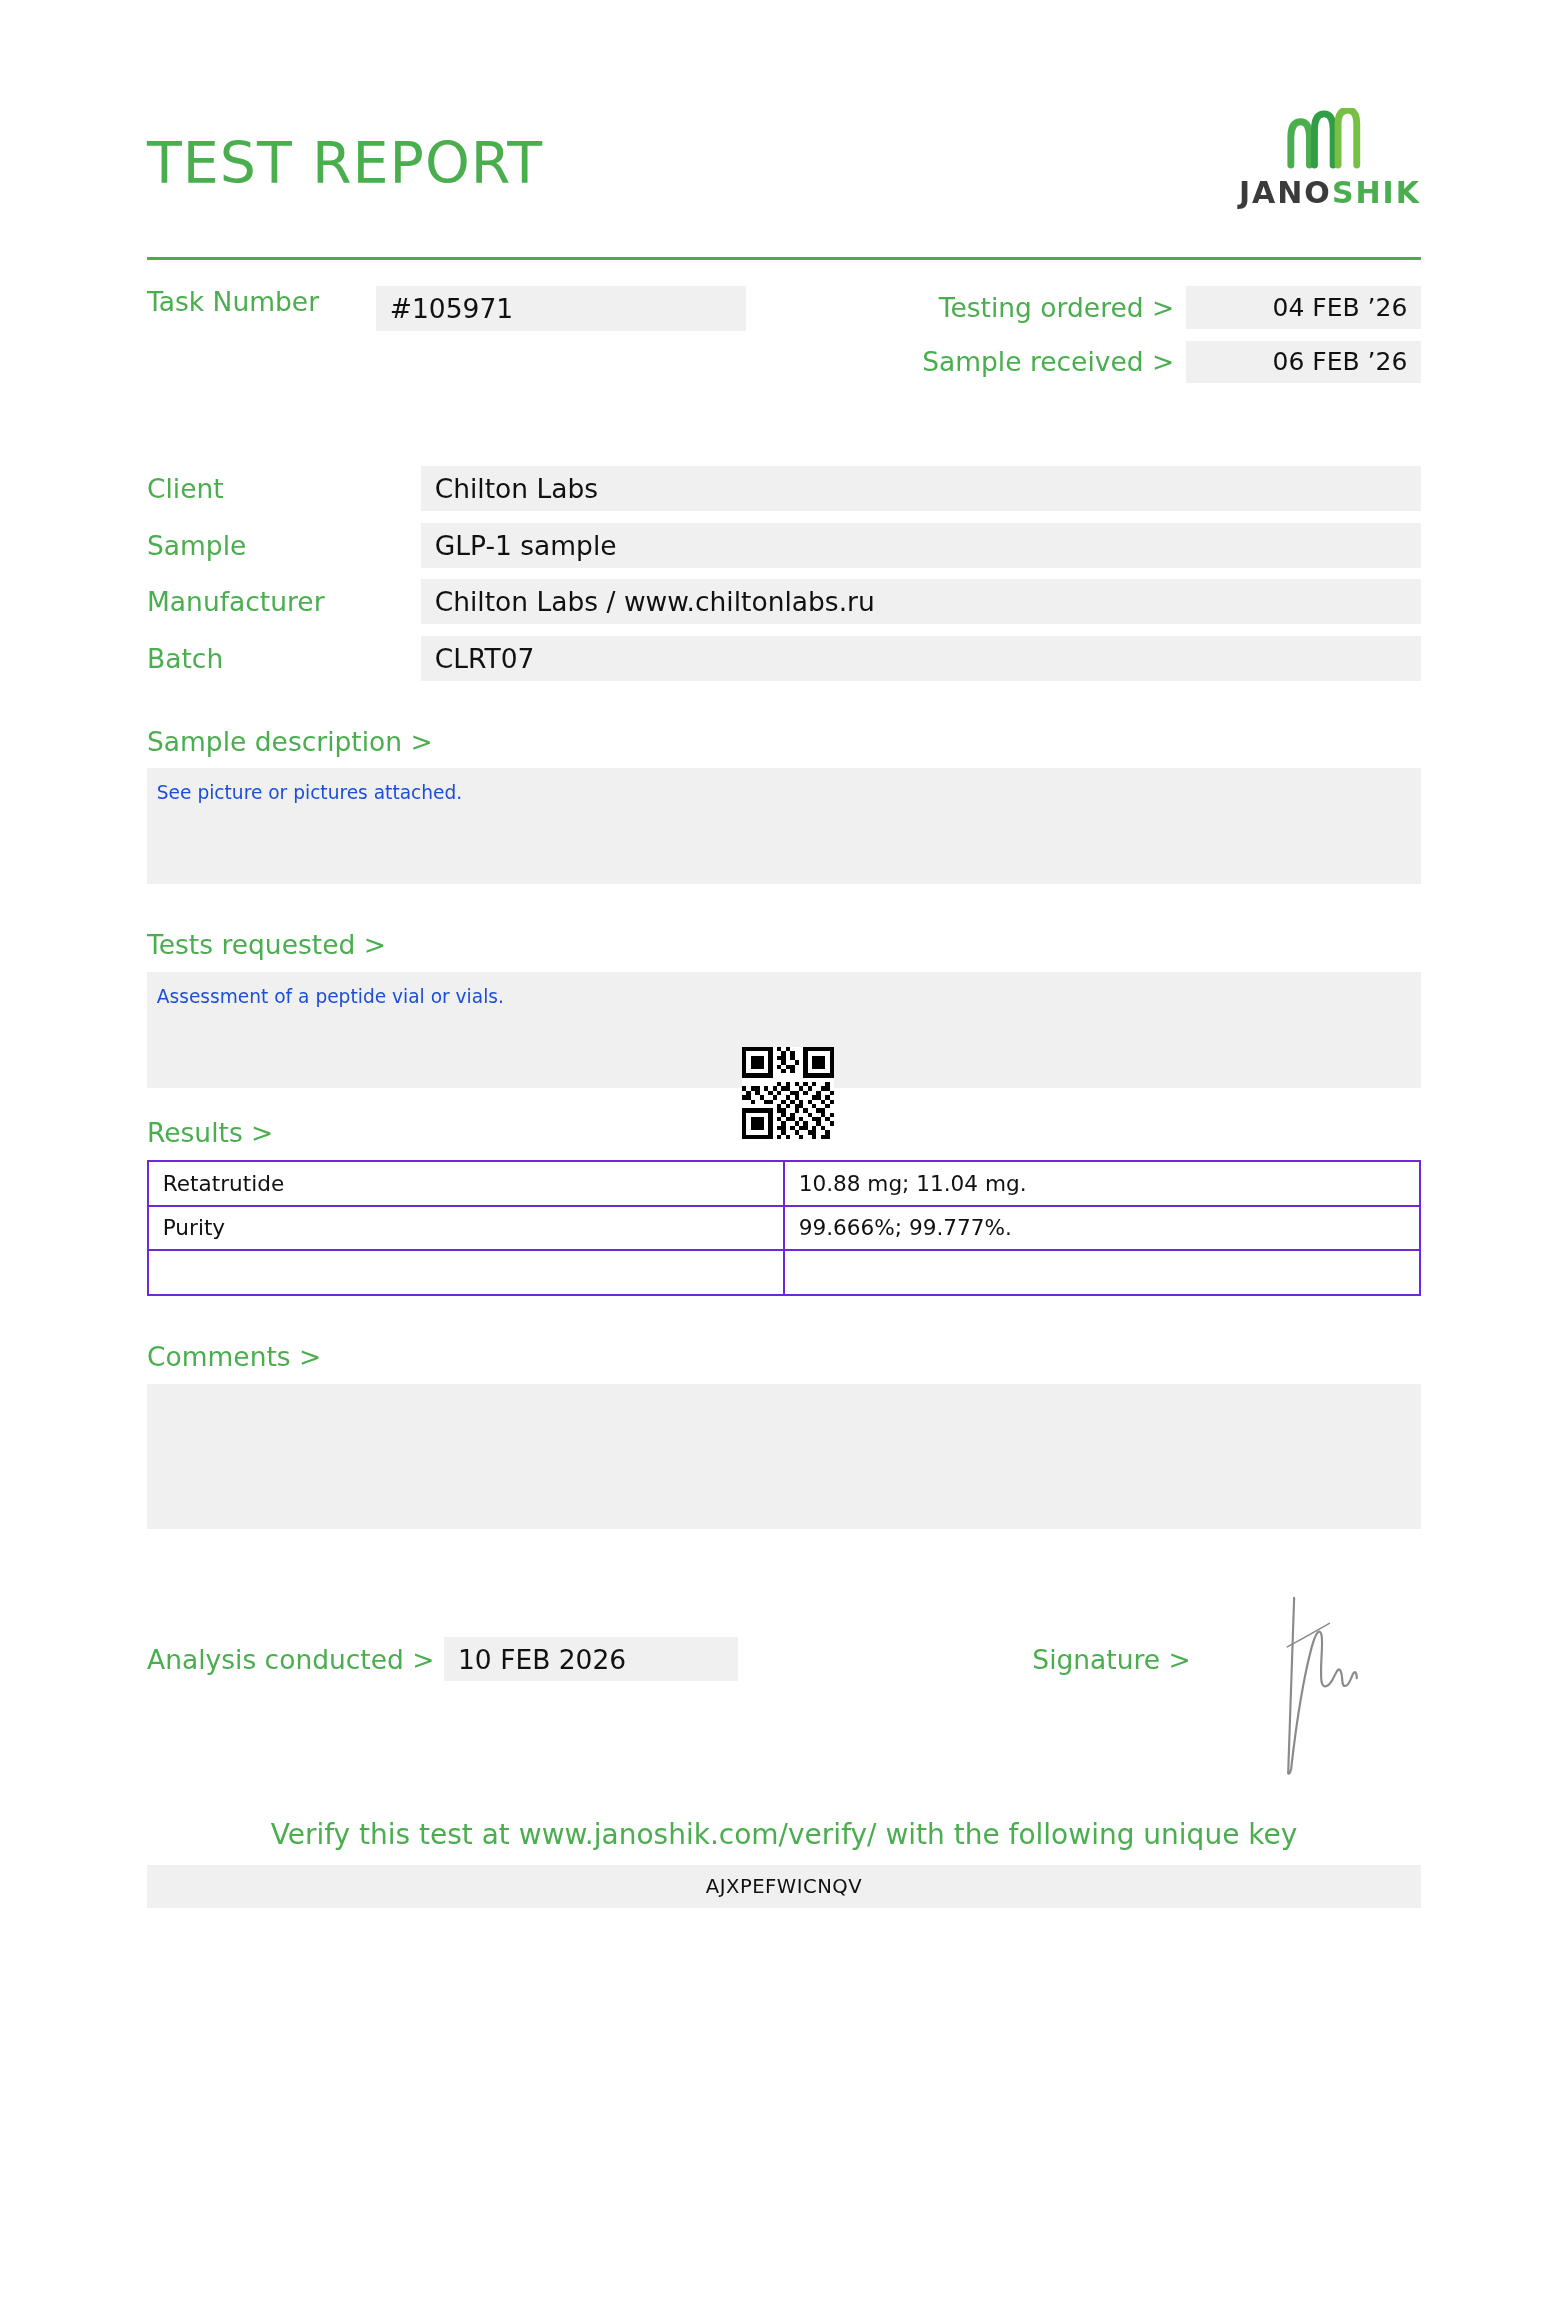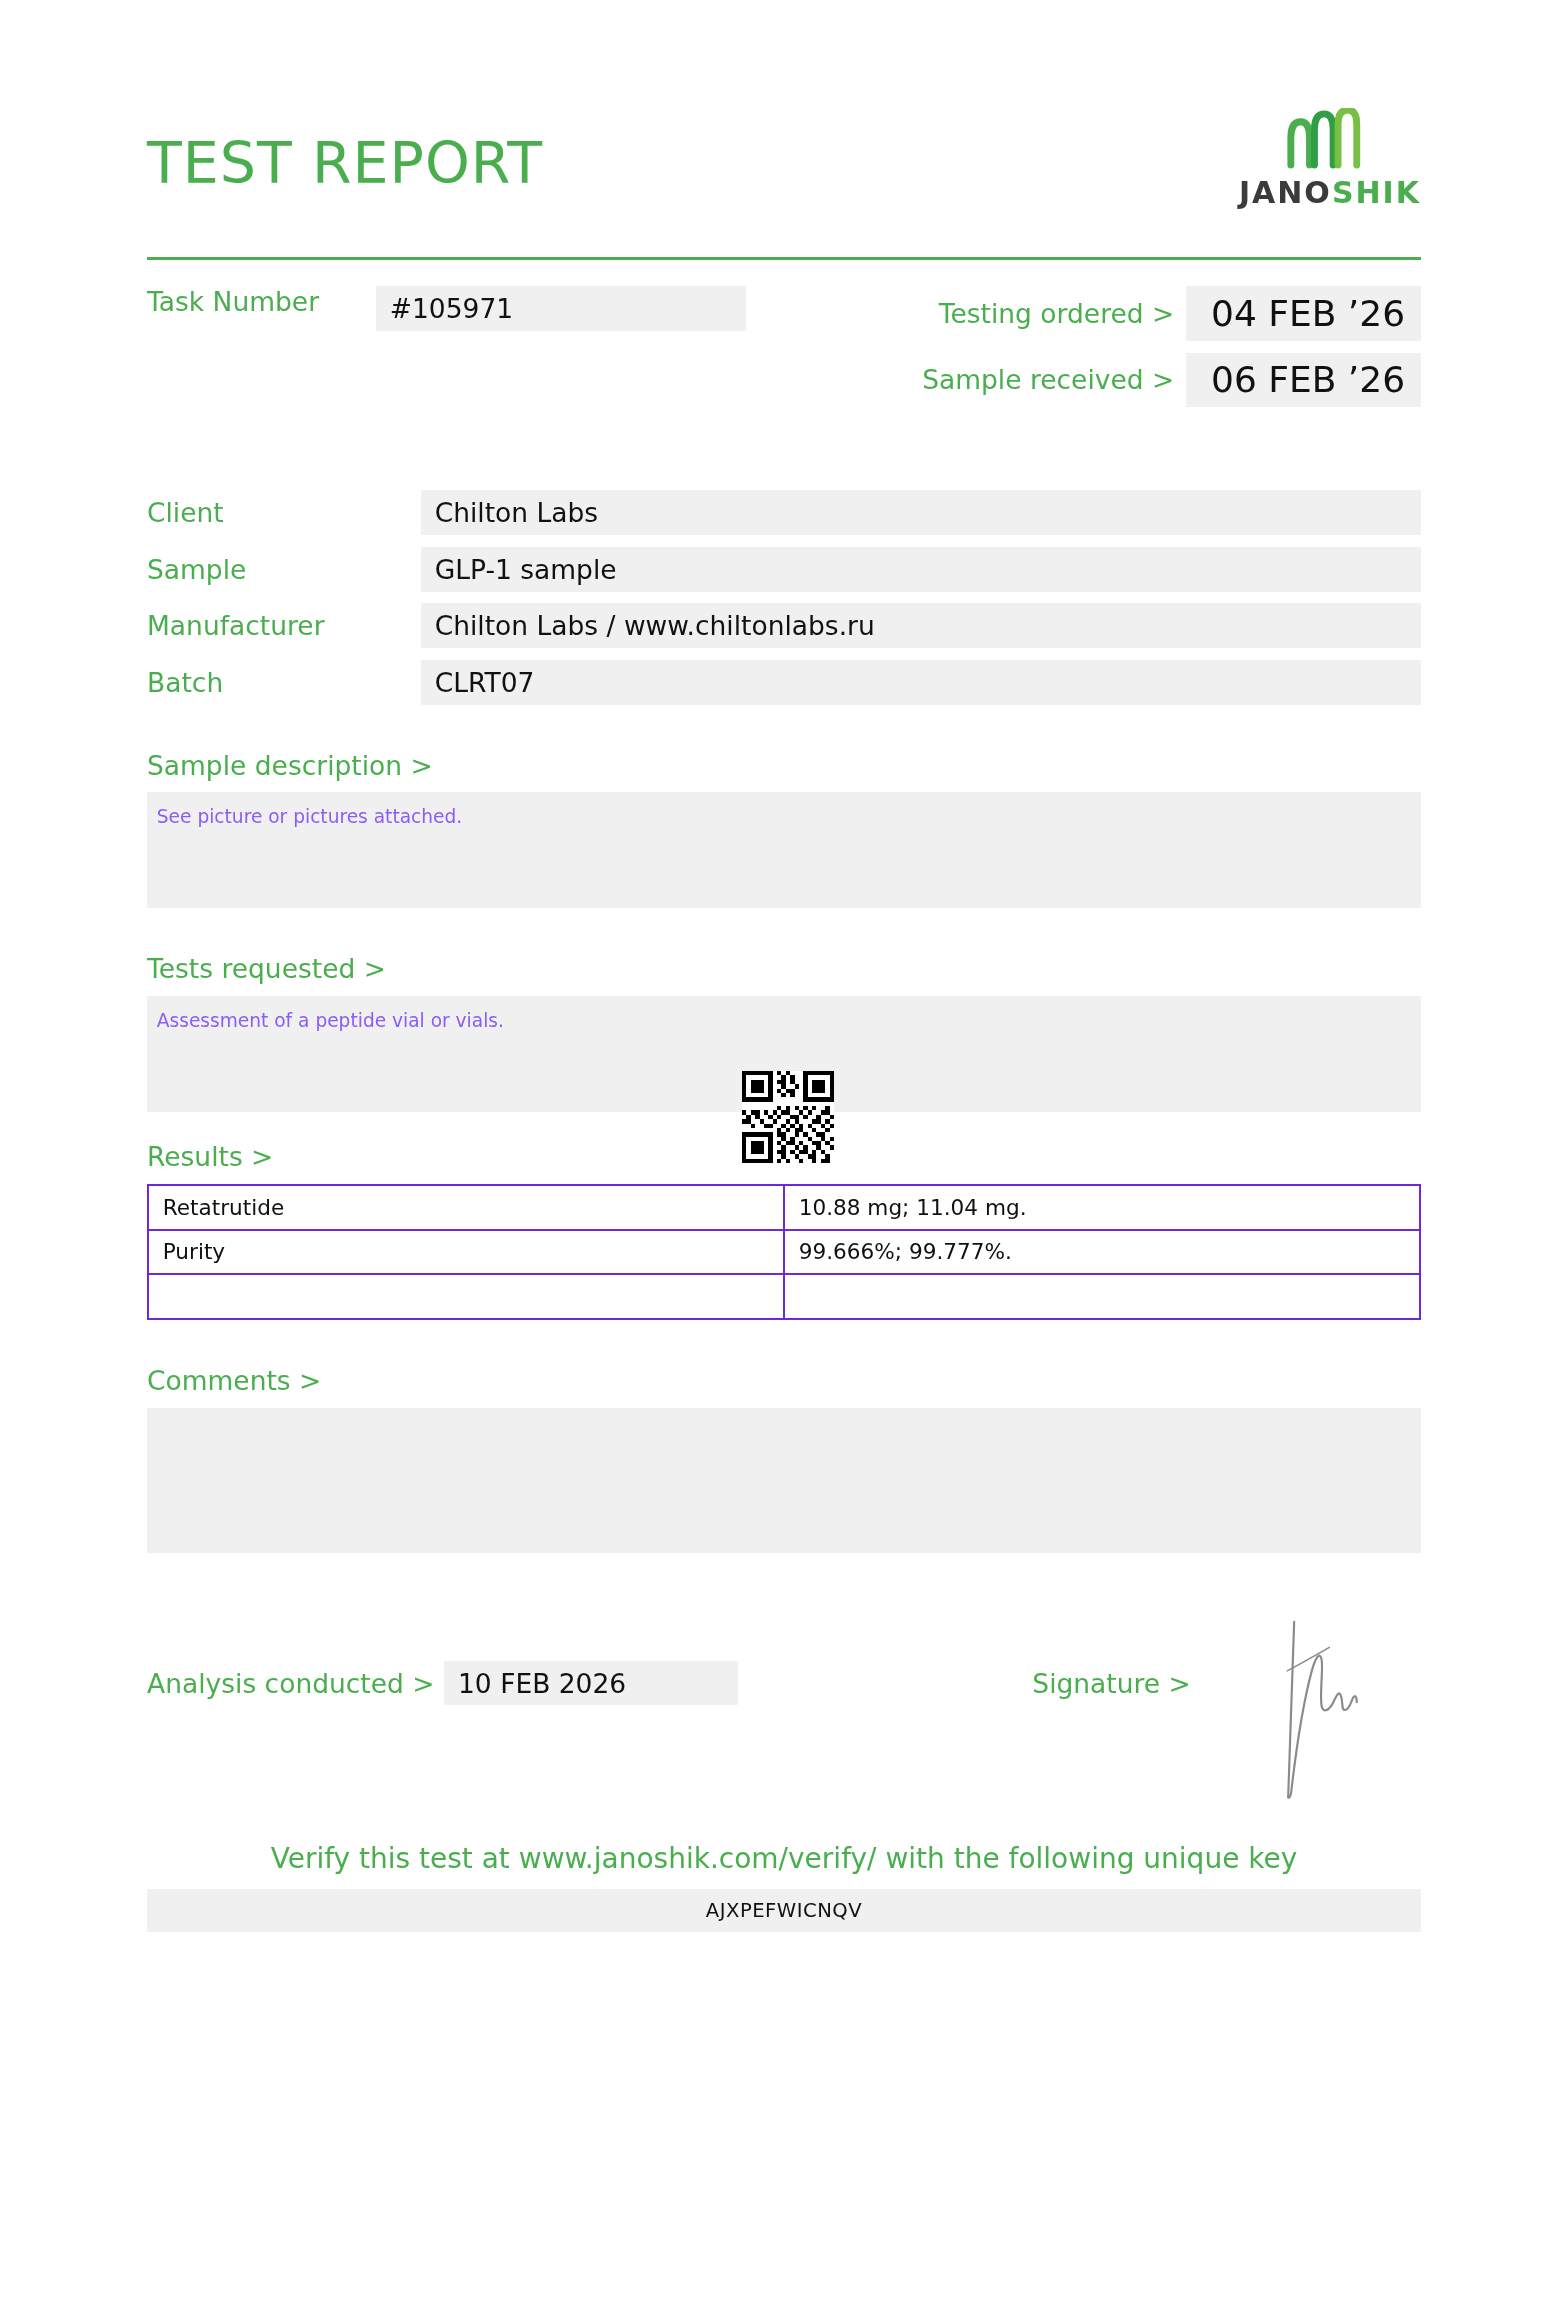--- a/index.html
+++ b/index.html
@@ -103,22 +103,22 @@
   }
   .date-line {
     display: flex;
     align-items: center;
     justify-content: flex-end;
     margin-bottom: 11.8px;
   }
   .date-line .label-green { margin-right: 11.8px; }
   .date-value {
     width: 235px;
-    text-align: left;
-    font-size: 36px;
+    text-align: right;
+    font-size: 25px;
     padding-left: 25px;
   }
 
   
   .info {
     margin-top: 71px;
   }
   .info-row {
     display: flex;
     align-items: center;
@@ -143,21 +143,21 @@
     font-size: 26.5px;
     margin-top: 45px;
     margin-bottom: 11.8px;
   }
   .section-box {
     background: #f0f0f0;
     min-height: 116px;
     padding: 13.7px 9.8px;
     box-sizing: border-box;
     font-size: 18.6px;
-    color: #8b5cf6;
+    color: #1d4ed8;
   }
   .section-box.tall { min-height: 116px; }
   .section-box.comments { min-height: 145px; }
 
   
   .results-head {
     position: relative;
     display: flex;
     align-items: flex-end;
   }

